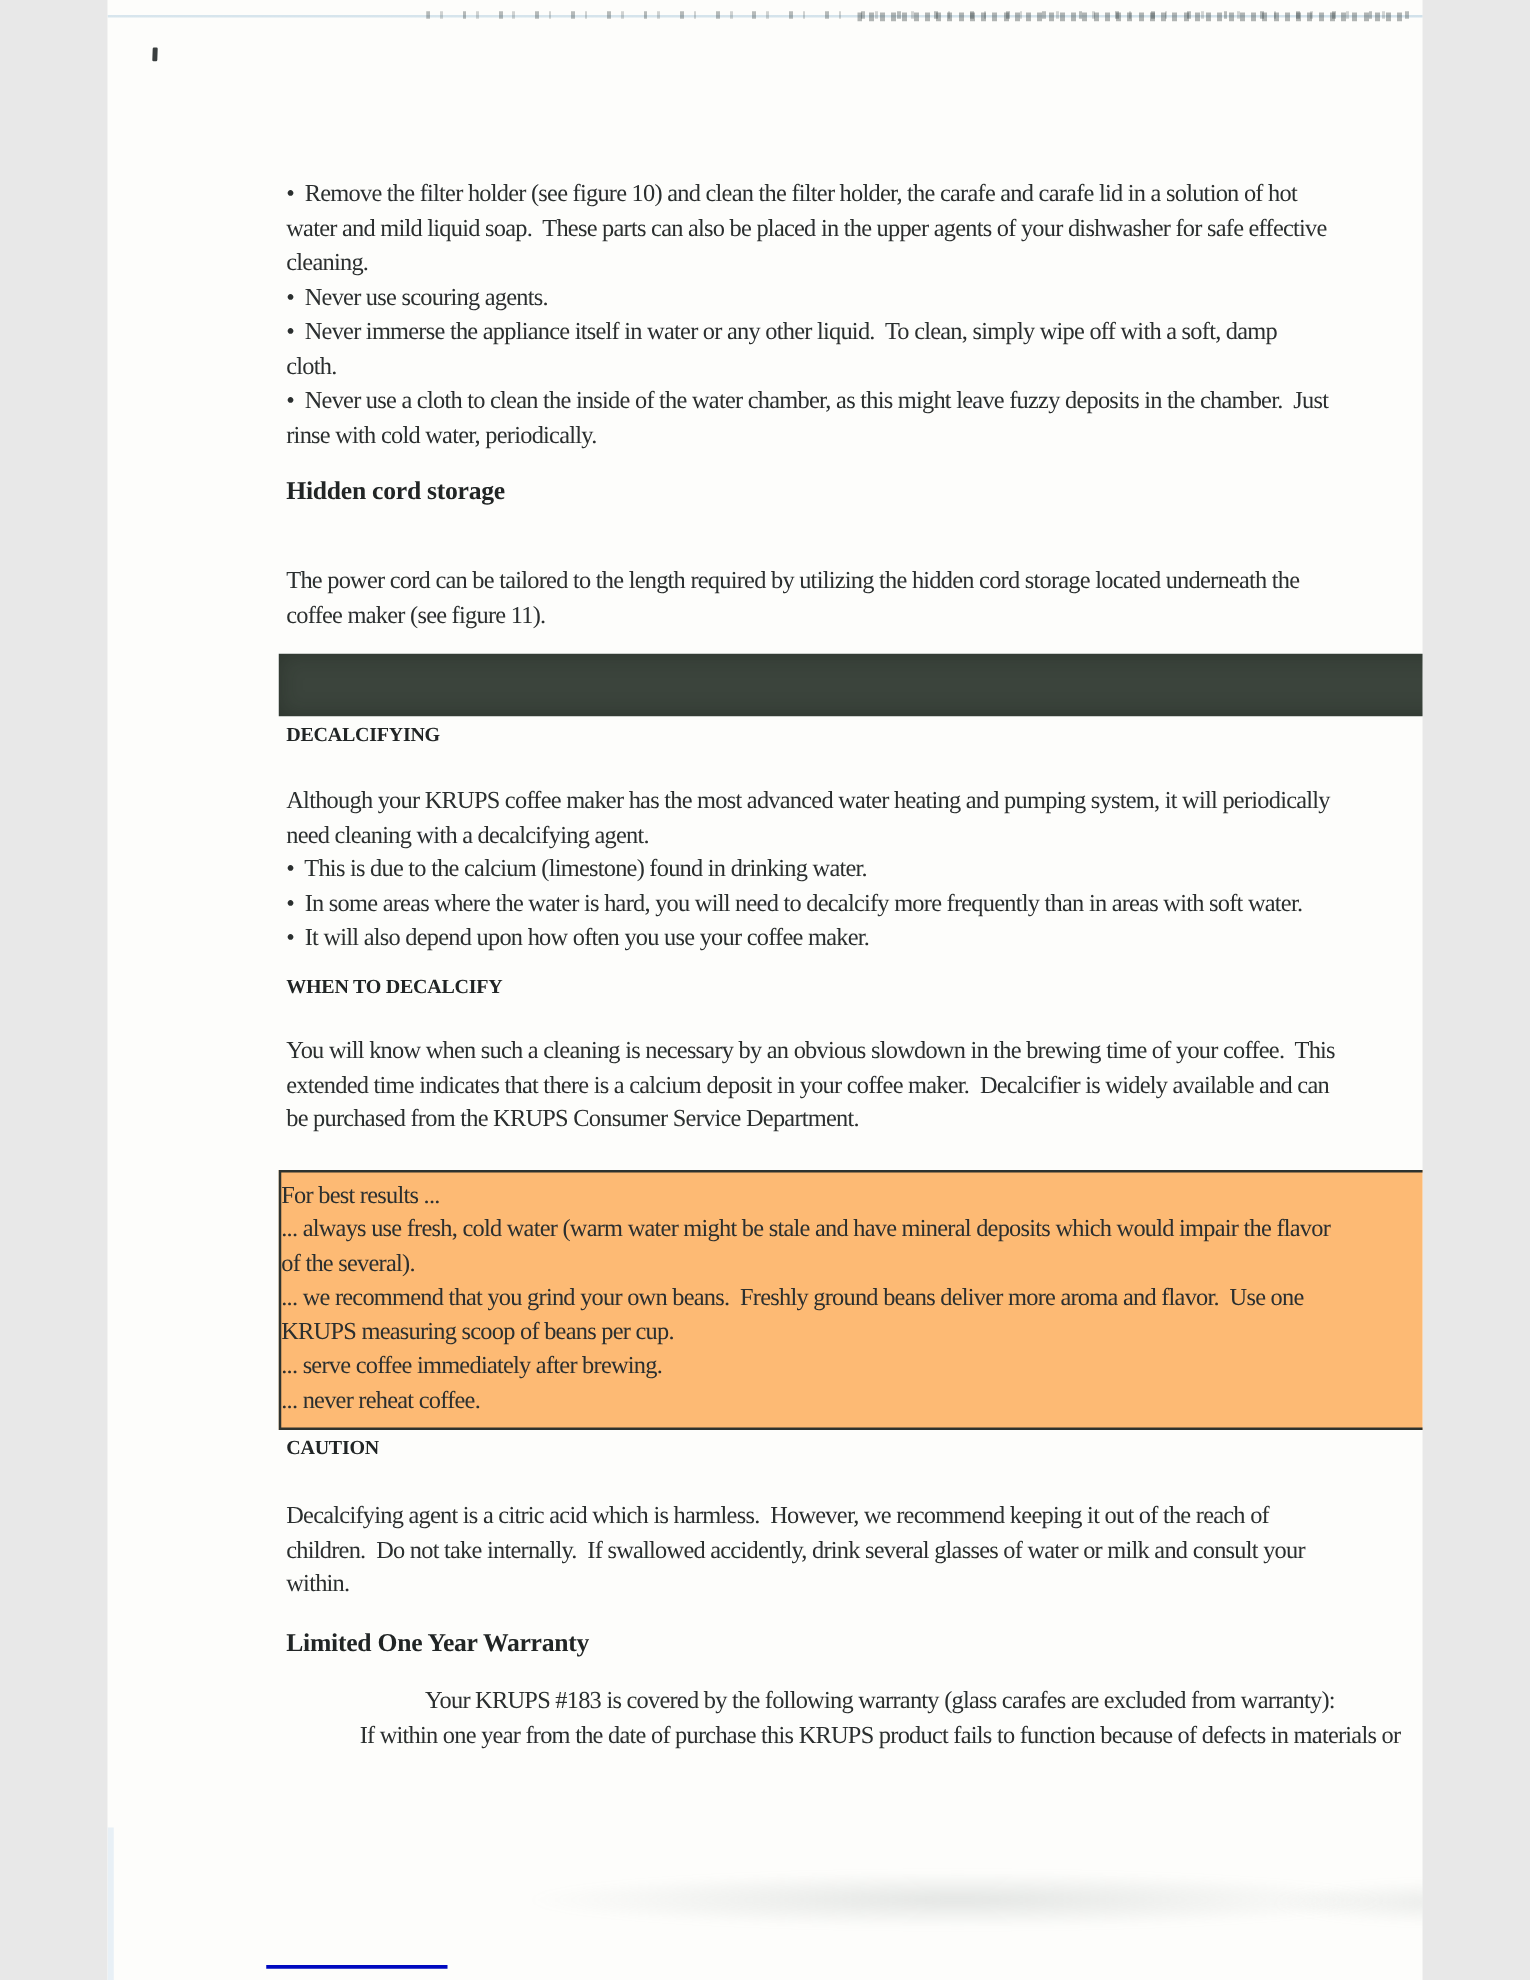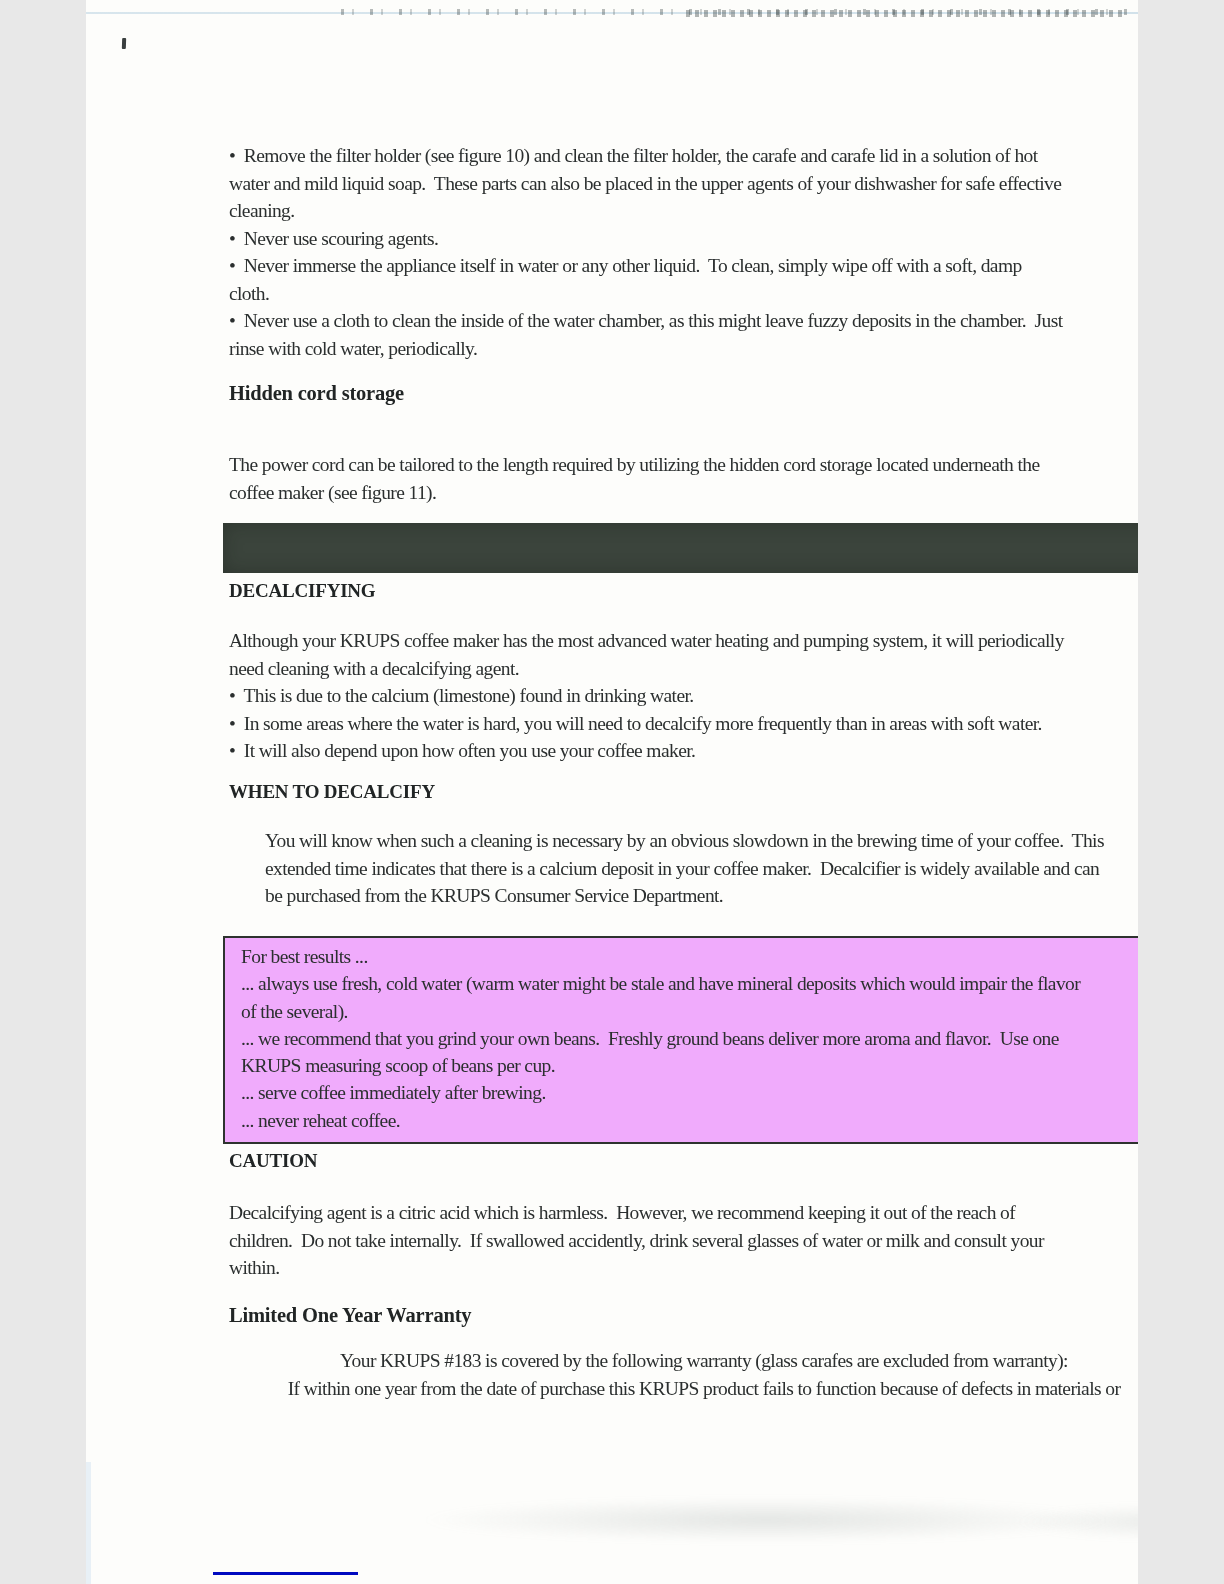--- a/index.html
+++ b/index.html
@@ -57,34 +57,34 @@
     letter-spacing:-0.6px;
     line-height:27.5px;
     color:#2b2f2f;
   }
   .heading{
     font-weight:bold;
     color:#212525;
     letter-spacing:-0.2px;
     white-space:pre;
   }
-  .heading-caps{font-size:19px;}
+  .heading-caps{font-size:16px;}
   .heading-title{font-size:20.5px;}
   
   .separator-bar{
     position:absolute; left:137px; top:523px; width:946px; height:50px;
     background:#3b443c;
     box-shadow:inset 0 0 18px rgba(20,26,20,.35);
   }
   
   .tips-box{
     position:absolute; left:137px; top:936px; width:941px;
     border:2px solid #2e332f;
-    padding:5px 0 8px 16px;
-    background:#f0abfc;
+    padding:5px 0 8px 0;
+    background:#fdba74;
   }
   .tips-box div{
     white-space:pre;
     font-size:19.5px;
     letter-spacing:-0.6px;
     line-height:27.3px;
     color:#2b2f2f;
   }
   
   .footer-line{
@@ -123,21 +123,21 @@
   <div class="block heading heading-caps" style="top:580px;">DECALCIFYING</div>
   <div class="block textblock" style="top:627px;">
       <div>Although your KRUPS coffee maker has the most advanced water heating and pumping system, it will periodically</div>
       <div>need cleaning with a decalcifying agent.</div>
       <div>•  This is due to the calcium (limestone) found in drinking water.</div>
       <div>•  In some areas where the water is hard, you will need to decalcify more frequently than in areas with soft water.</div>
       <div>•  It will also depend upon how often you use your coffee maker.</div>
     </div>
 
   <div class="block heading heading-caps" style="top:781px;">WHEN TO DECALCIFY</div>
-  <div class="block textblock" style="top:827px;margin-left:36px;">
+  <div class="block textblock" style="top:827px;">
       <div>You will know when such a cleaning is necessary by an obvious slowdown in the brewing time of your coffee.  This</div>
       <div>extended time indicates that there is a calcium deposit in your coffee maker.  Decalcifier is widely available and can</div>
       <div>be purchased from the KRUPS Consumer Service Department.</div>
     </div>
 
   <div class="tips-box">
       <div>For best results ...</div>
       <div>... always use fresh, cold water (warm water might be stale and have mineral deposits which would impair the flavor</div>
       <div>of the several).</div>
       <div>... we recommend that you grind your own beans.  Freshly ground beans deliver more aroma and flavor.  Use one</div>

